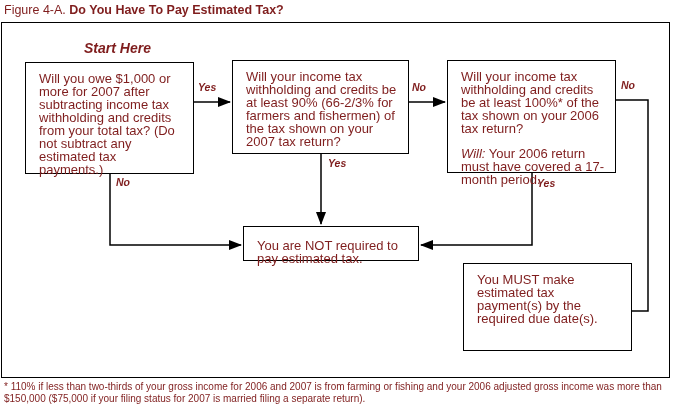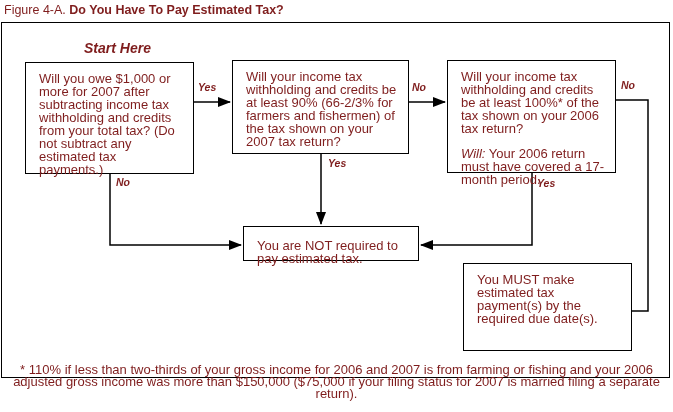--- a/index.html
+++ b/index.html
@@ -83,25 +83,24 @@
   .lbl-q1-yes { left: 198px; top: 81px;  }
   .lbl-q2-no  { left: 412px; top: 81px;  }
   .lbl-q3-no  { left: 621px; top: 79px;  }
   .lbl-q1-no  { left: 116px; top: 176px; }
   .lbl-q2-yes { left: 328px; top: 157px; }
   .lbl-q3-yes { left: 537px; top: 177px; }
 
   .footnote {
     position: absolute;
     left: 4px;
-    top: 364px;
+    top: 381px;
     width: 665px;
-    font-size: 13px;
+    font-size: 10px;
     line-height: 12px;
-    text-align: center;
   }
 </style>
 </head>
 <body>
 
 <div class="page">
 
   <div class="fig-title">
     <span>Figure 4-A.</span>
     <span class="bold">Do You Have To Pay Estimated Tax?</span>

